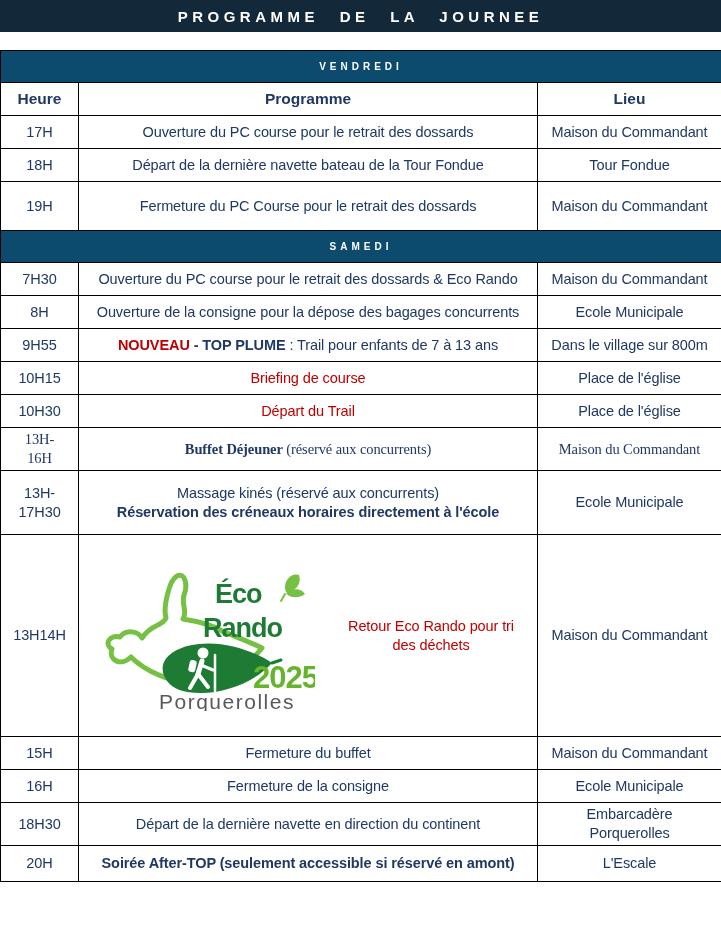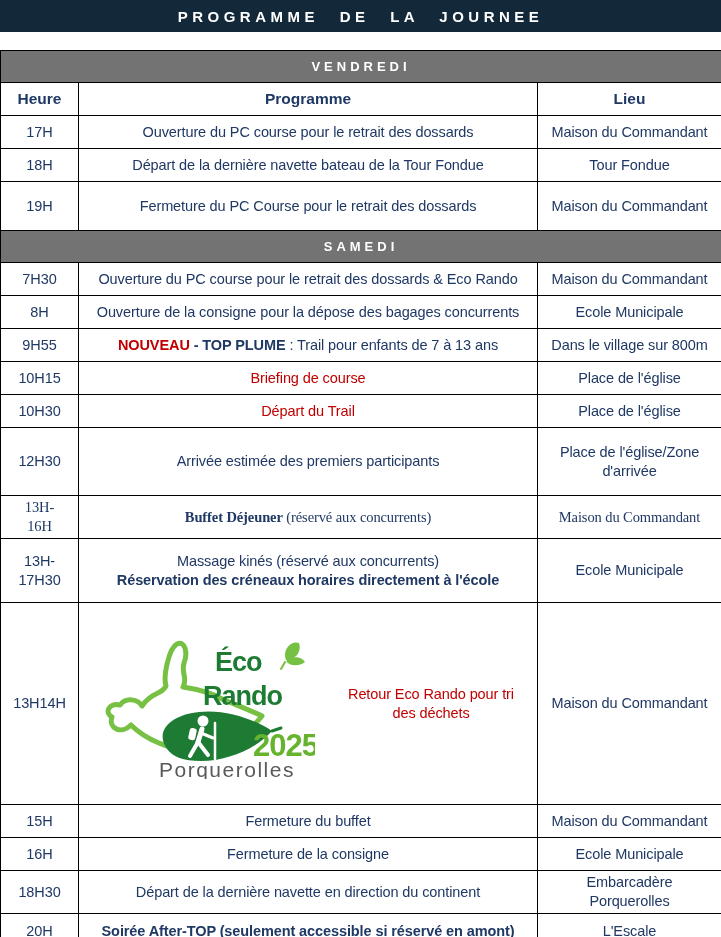--- a/index.html
+++ b/index.html
@@ -12,21 +12,21 @@
     font-weight:bold; font-size:15px; letter-spacing:4.5px; word-spacing:12px;
     margin-bottom:18px;
   }
 
   table.schedule { width:721px; border-collapse:collapse; table-layout:fixed; }
   .schedule td, .schedule th {
     border:1px solid #000; box-sizing:border-box;
     text-align:center; vertical-align:middle; padding:2px 12px;
   }
   tr.section-row td {
-    background:#737373; color:#fff; font-weight:bold; font-size:13px;
+    background:#0c4a6e; color:#fff; font-weight:bold; font-size:10px;
     letter-spacing:4px; height:32px; padding:0;
   }
   tr.header-row th { color:#1F3864; font-size:15.5px; font-weight:bold; height:33px; background:#fff; }
   .schedule td { color:#1F3864; font-size:14.5px; line-height:19px; letter-spacing:-0.1px; background:#fff; }
   .time-cell { white-space:pre-line; font-size:15px; }
   .red  { color:#C00000; }
   .bold { font-weight:bold; }
 
   .logo-cell { padding:4px 2px; }
   .logo-flex { display:flex; align-items:center; justify-content:flex-start; }
@@ -95,25 +95,20 @@
         </tr>
         <tr style="height: 33px;">
           <td class="time-cell red">10H15</td>
           <td><span class="red">Briefing de course</span></td>
           <td>Place de l'église</td>
         </tr>
         <tr style="height: 33px;">
           <td class="time-cell red">10H30</td>
           <td><span class="red">Départ du Trail</span></td>
           <td>Place de l'église</td>
-        </tr>
-        <tr style="height: 68px;">
-          <td class="time-cell">12H30</td>
-          <td><span class="">Arrivée estimée des premiers participants</span></td>
-          <td>Place de l'église/Zone d'arrivée</td>
         </tr>
         <tr style="height: 27px; font-family: Liberation Serif, serif;">
           <td class="time-cell">13H-16H</td>
           <td><span class="bold ">Buffet Déjeuner</span><span class=""> (réservé aux concurrents)</span></td>
           <td>Maison du Commandant</td>
         </tr>
         <tr style="height: 64px;">
           <td class="time-cell">13H-
 17H30</td>
           <td><span class="">Massage kinés (réservé aux concurrents)</span><br><span class="bold ">Réservation des créneaux horaires directement à l'école</span></td>

